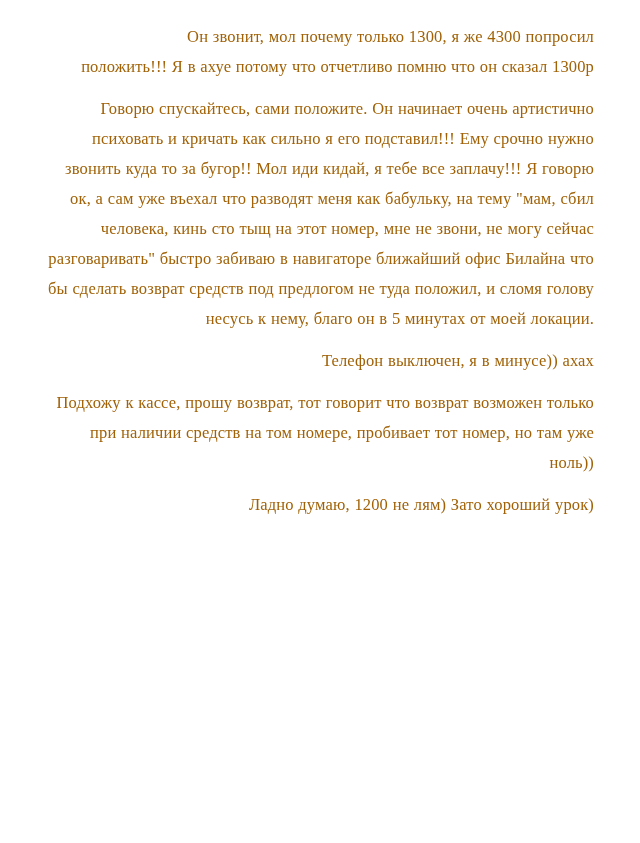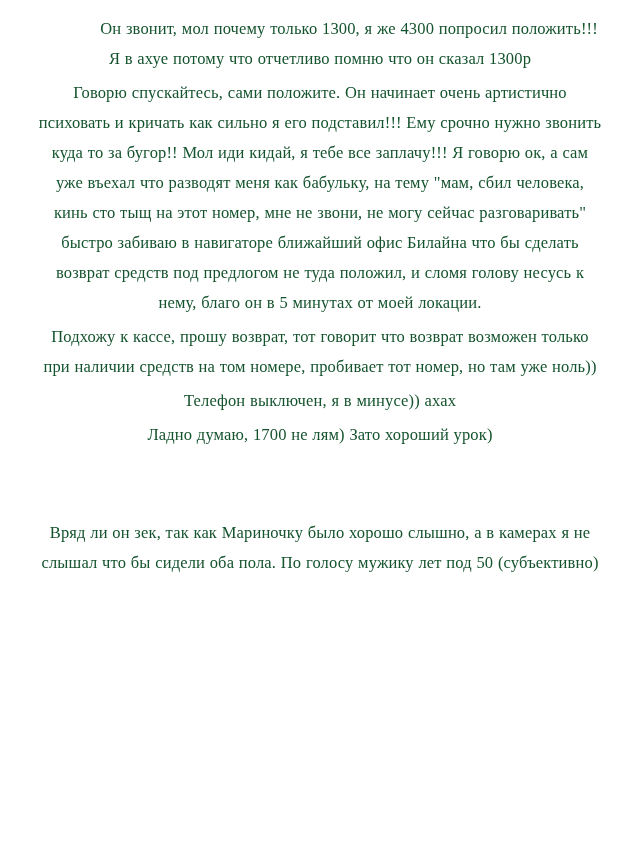--- a/index.html
+++ b/index.html
@@ -14,52 +14,51 @@
     font-family: "Liberation Serif", serif;
   }
   #page {
     width: 640px;
     height: 843px;
     box-sizing: border-box;
     padding: 10px 34px 0 34px;
     background: #ffffff;
   }
   .para {
-    margin: 4px;
-    color: #14532d;
+    margin: 12px;
+    color: #a16207;
     font-family: "Liberation Serif", serif;
     font-size: 16.5px;
     line-height: 30px;
-    text-align: center;
+    text-align: right;
     letter-spacing: 0.15px;
     word-spacing: 0.4px;
   }
   .para.indent {
     text-indent: 58px;
   }
   .gap {
     height: 30px;
   }
 </style>
 </head>
 <body>
 
 <div id="page">
 
   <p class="para indent">Он звонит, мол почему только 1300, я же 4300 попросил положить!!! Я в ахуе потому что отчетливо помню что он сказал 1300р</p>
 
   <p class="para">Говорю спускайтесь, сами положите. Он начинает очень артистично психовать и кричать как сильно я его подставил!!! Ему срочно нужно звонить куда то за бугор!! Мол иди кидай, я тебе все заплачу!!! Я говорю ок, а сам уже въехал что разводят меня как бабульку, на тему "мам, сбил человека, кинь сто тыщ на этот номер, мне не звони, не могу сейчас разговаривать" быстро забиваю в навигаторе ближайший офис Билайна что бы сделать возврат средств под предлогом не туда положил, и сломя голову несусь к нему, благо он в 5 минутах от моей локации.</p>
 
+  <p class="para">Телефон выключен, я в минусе)) ахах</p>
+
   <p class="para">Подхожу к кассе, прошу возврат, тот говорит что возврат возможен только при наличии средств на том номере, пробивает тот номер, но там уже ноль))</p>
 
-  <p class="para">Телефон выключен, я в минусе)) ахах</p>
-
-  <p class="para">Ладно думаю, 1700 не лям) Зато хороший урок)</p>
+  <p class="para">Ладно думаю, 1200 не лям) Зато хороший урок)</p>
 
 
   <div class="gap"></div>
 
 
   <div class="gap"></div>
 
-  <p class="para">Вряд ли он зек, так как Мариночку было хорошо слышно, а в камерах я не слышал что бы сидели оба пола. По голосу мужику лет под 50 (субъективно)</p>
 
 </div>
 
 </body></html>

